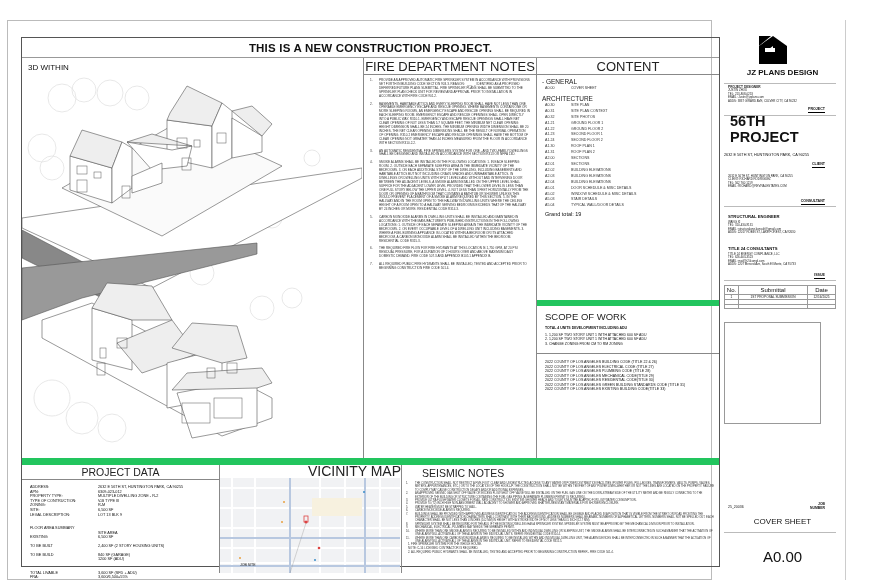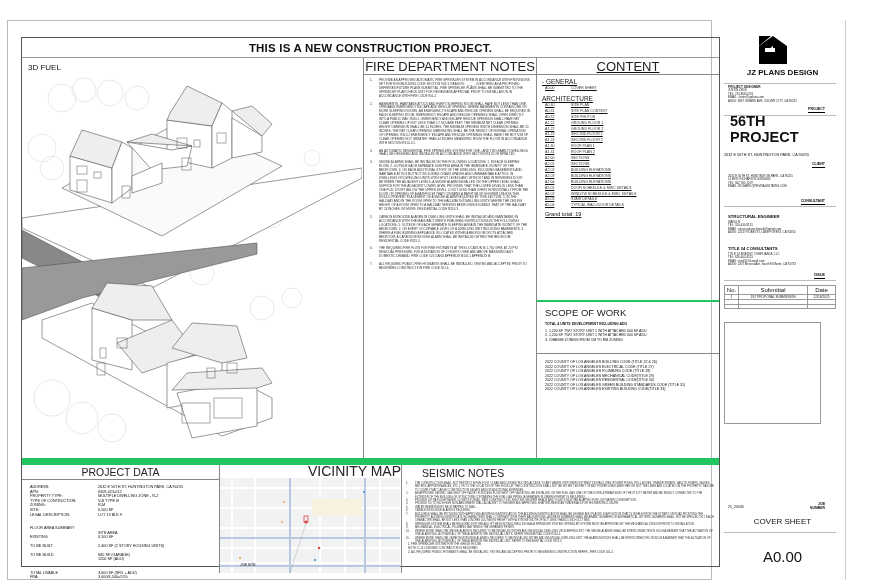--- a/index.html
+++ b/index.html
@@ -14,27 +14,27 @@
   .panel-label { position: absolute; left: 6px; top: 5px; font-size: 8px; }
   .views svg { position: absolute; left: 0; top: 0; }
 
   .fire { position: absolute; left: 341px; top: 20px; width: 174px; height: 400px; border-left: 1px solid #888; border-right: 1px solid #888; }
   .sec-head { text-align: center; font-size: 13px; height: 17px; line-height: 17px; border-bottom: 1px solid #888; color: #222; }
   .fire ol { list-style: none; padding: 4px 6px 0 6px; }
   .fire li { font-size: 3.1px; line-height: 3.9px; color: #333; margin-bottom: 4px; display: flex; }
   .fire li .n { width: 9px; flex: none; }
   .fire li .t { flex: 1; text-transform: uppercase; }
 
-  .content { position: absolute; left: 515px; top: 20px; width: 182px; height: 160px; text-decoration: underline; }
+  .content { position: absolute; left: 515px; top: 20px; width: 182px; height: 160px; }
   .content .group { font-size: 6.5px; margin: 3px 0 1px 5px; color: #222; }
   .content .row { display: flex; font-size: 3.6px; line-height: 5.9px; padding-left: 8px; color: #333; }
   .content .row .code { width: 26px; }
   .content .total { font-size: 5.5px; margin: 2px 0 0 8px; }
 
-  .scope { position: absolute; left: 515px; top: 262px; width: 182px; height: 54px; border-top: 2px solid #22c55e; border-bottom: 1px solid #888; }
+  .scope { position: absolute; left: 515px; top: 262px; width: 182px; height: 54px; border-top: 6px solid #22c55e; border-bottom: 1px solid #888; }
   .scope .h { font-size: 9.5px; padding: 5px 0 0 8px; color: #222; }
   .scope .sub { font-size: 3.5px; font-weight: bold; padding: 4px 0 0 8px; }
   .scope .item { font-size: 3.5px; padding-left: 8px; line-height: 4.3px; }
   .scope .items { padding-top: 3px; }
 
   .codes { position: absolute; left: 515px; top: 316px; width: 182px; height: 104px; }
   .codes .h { font-size: 10.5px; padding: 6px 0 0 8px; color: #222; }
   .codes .list { padding: 6px 0 0 8px; }
   .codes .item { font-size: 3.6px; line-height: 4.5px; }
 
@@ -150,21 +150,21 @@
       <g stroke="#555" stroke-width="0.5" fill="none">
         <rect x="78" y="290" width="6" height="10"></rect>
           <rect x="95" y="280" width="10" height="10"></rect>
         <rect x="160" y="345" width="28" height="20"></rect>
           <rect x="192" y="340" width="28" height="20"></rect>
         <rect x="185" y="310" width="8" height="10"></rect>
           <rect x="205" y="305" width="10" height="10"></rect>
         <rect x="75" y="305" width="8" height="12"></rect>
       </g>
     </svg>
-    <div class="panel-label">3D FUEL</div>
+    <div class="panel-label">3D WITHIN</div>
   </div>
 
   <div class="fire">
     <div class="sec-head">FIRE DEPARTMENT NOTES</div>
     <ol id="fire-list">
         <li>
           <span class="n">1.</span>
           <span class="t">Provide an approved automatic fire sprinkler system in accordance with provisions set forth in building code section 903.3. Reason: ______ identified as a proposed deferred/future plans submittal. Fire sprinkler plans shall be submitted to the sprinkler plan check unit for review and approval prior to installation in accordance with fire code 901.2.</span>
         </li>
         <li>

